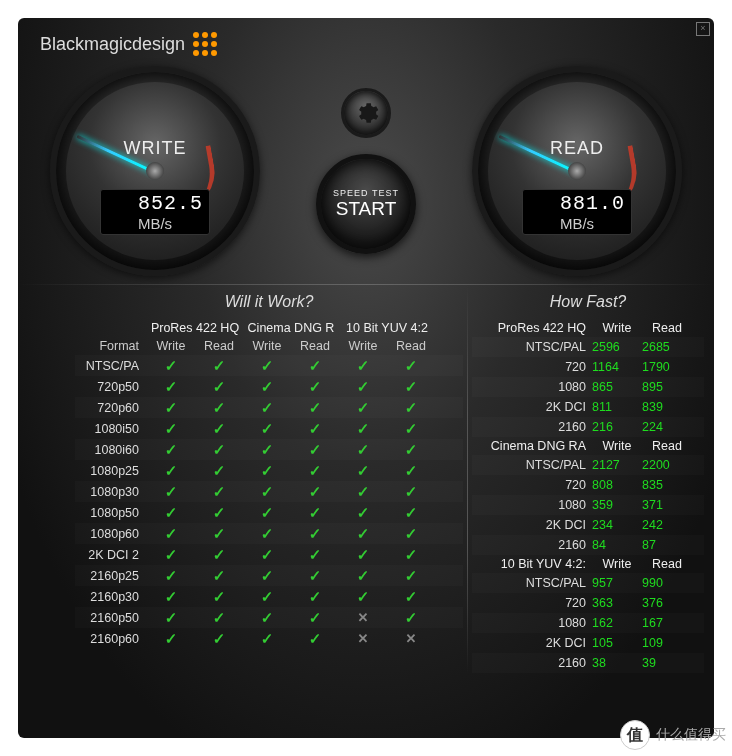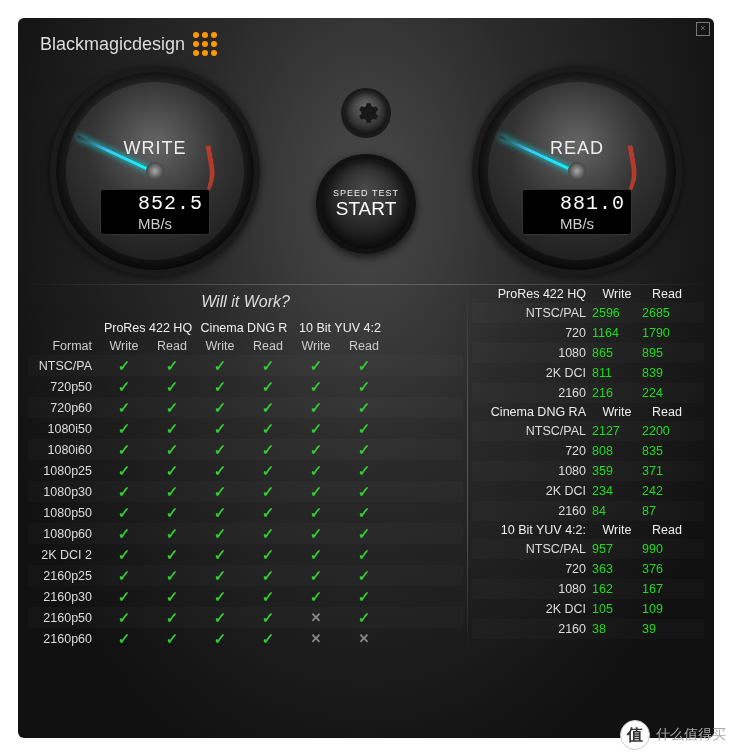--- a/index.html
+++ b/index.html
@@ -27,21 +27,21 @@
   .lcd-unit { color:#ccc; font-size:15px; text-align:center; font-family:"Helvetica Neue",Arial,sans-serif; }
 
   .center-col { display:flex; flex-direction:column; align-items:center; gap:16px; }
   .gear { width:50px; height:50px; border-radius:50%; background:radial-gradient(circle at 50% 35%, #666 0%, #2a2a2a 70%); border:3px solid #1a1a1a; display:flex; align-items:center; justify-content:center; box-shadow:inset 0 0 10px #000; }
   .gear svg { fill:#181818; }
   .start-btn { width:100px; height:100px; border-radius:50%; background:radial-gradient(circle at 50% 35%, #4a4a4a 0%, #181818 70%); border:5px solid #111; box-shadow:inset 0 0 15px #000, 0 3px 10px rgba(0,0,0,.7); display:flex; flex-direction:column; align-items:center; justify-content:center; cursor:pointer; }
   .start-top { color:#eee; font-size:9px; letter-spacing:1px; }
   .start-main { color:#fff; font-size:19px; font-weight:500; }
 
   .divider-mid { height:1px; background:linear-gradient(90deg, transparent, #666, transparent); margin:8px 0 0 0; }
-  .bottom { display:flex; padding:0 10px 10px 10px; }
+  .bottom { display:flex; padding:0 10px 10px 10px;margin-left:47px; }
   .section { flex:1; }
   .section-title { text-align:center; color:#ddd; font-size:16px; font-style:italic; padding:8px 0 8px 0; }
   .vdiv { width:1px; background:linear-gradient(180deg, transparent, #555, #555, transparent); margin:0 4px; }
 
   .work-grid { font-size:12.5px; color:#ccc; }
   .work-head { display:grid; grid-template-columns:72px 48px 48px 48px 48px 48px 48px; }
   .work-head2 { display:grid; grid-template-columns:72px 96px 96px 96px; color:#eee; font-weight:500; }
   .work-head span, .work-head2 span { text-align:center; padding:2px 0; white-space:nowrap; overflow:hidden; }
   .work-head2 span:first-child, .work-head span:first-child { text-align:right; padding-right:8px; }
   .work-row { display:grid; grid-template-columns:72px 48px 48px 48px 48px 48px 48px; align-items:center; height:21px; }
@@ -276,20 +276,21 @@
               <span class="mark"><span class="check">✓</span></span>
               <span class="mark"><span class="check">✓</span></span>
               <span class="mark"><span class="check">✓</span></span>
               <span class="mark"><span class="cross">✕</span></span>
               <span class="mark"><span class="cross">✕</span></span>
             </div>
           </div>
       </div>
       <div class="vdiv"></div>
       <div class="section" style="flex:0 0 232px">
+        <div class="section-title">How Fast?</div>
         <div class="fast-grid" id="fast-grid">
             <div class="fast-head">
               <span class="grp">ProRes 422 HQ</span>
               <span>Write</span>
               <span>Read</span>
             </div>
             <div class="fast-row">
               <span class="lbl">NTSC/PAL</span>
               <span class="num">2596</span>
               <span class="num">2685</span>

